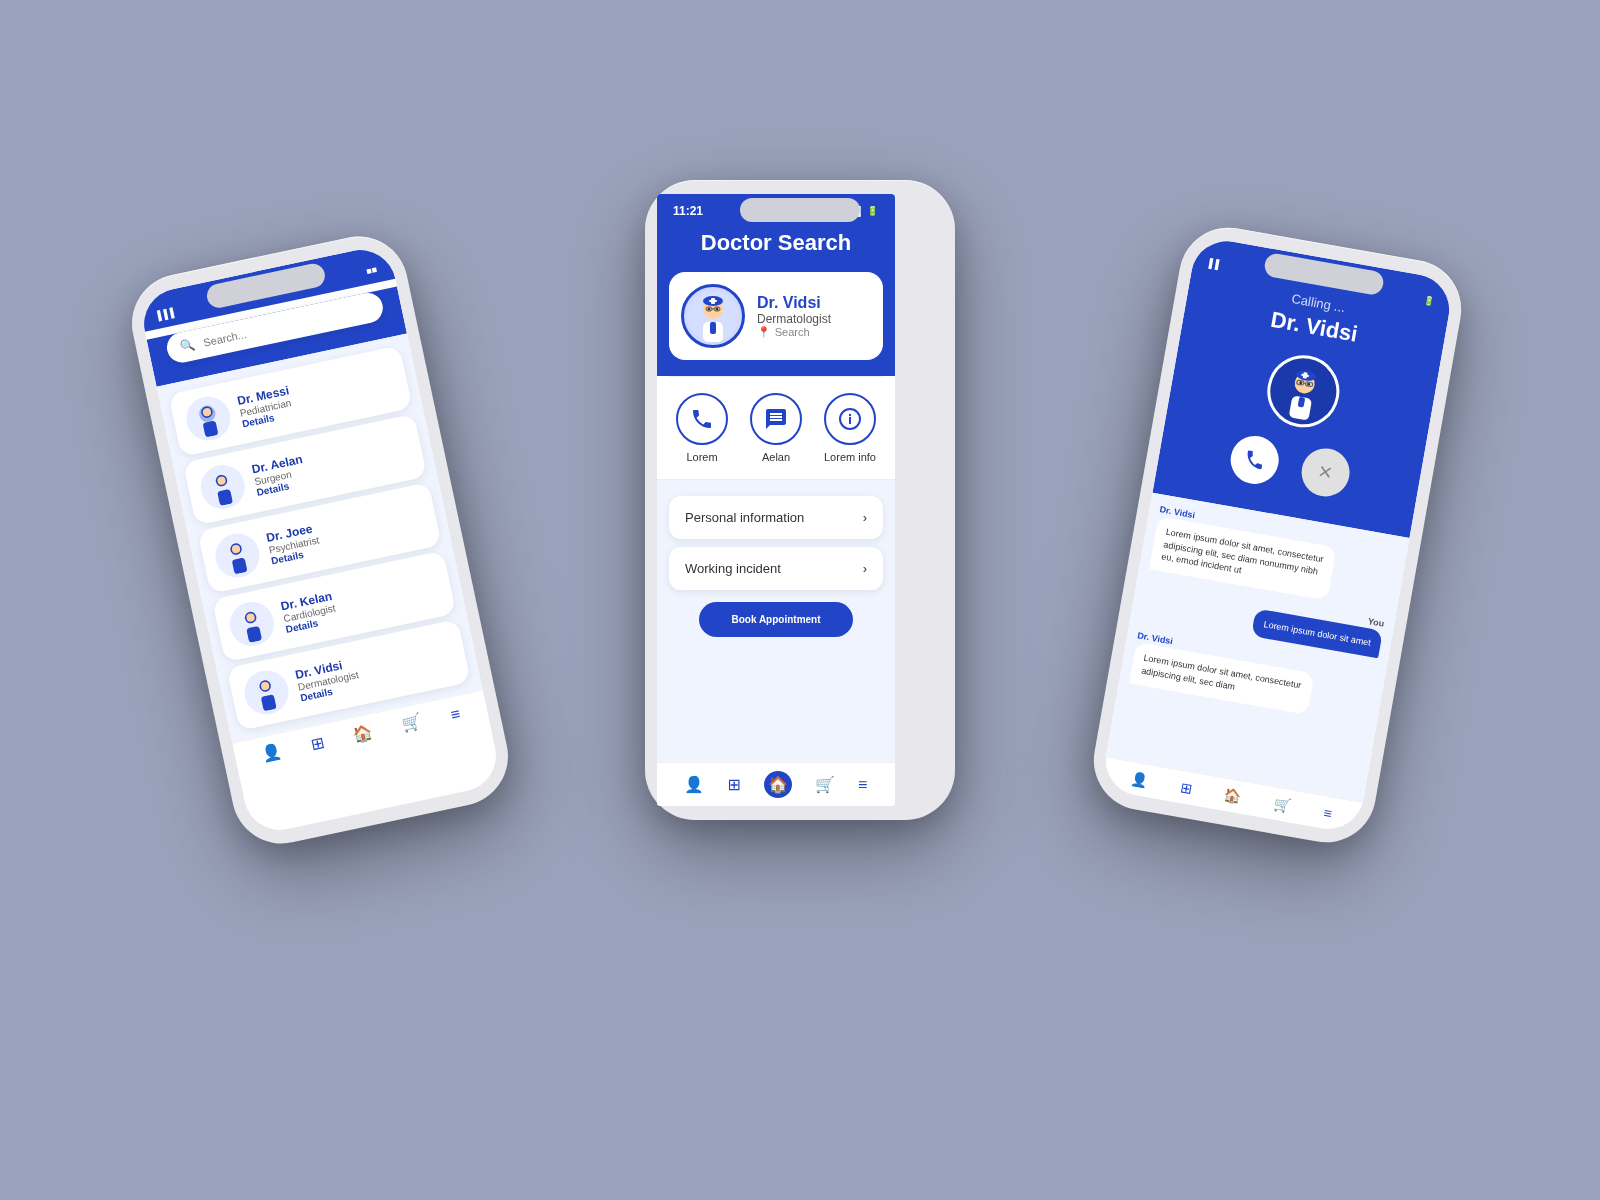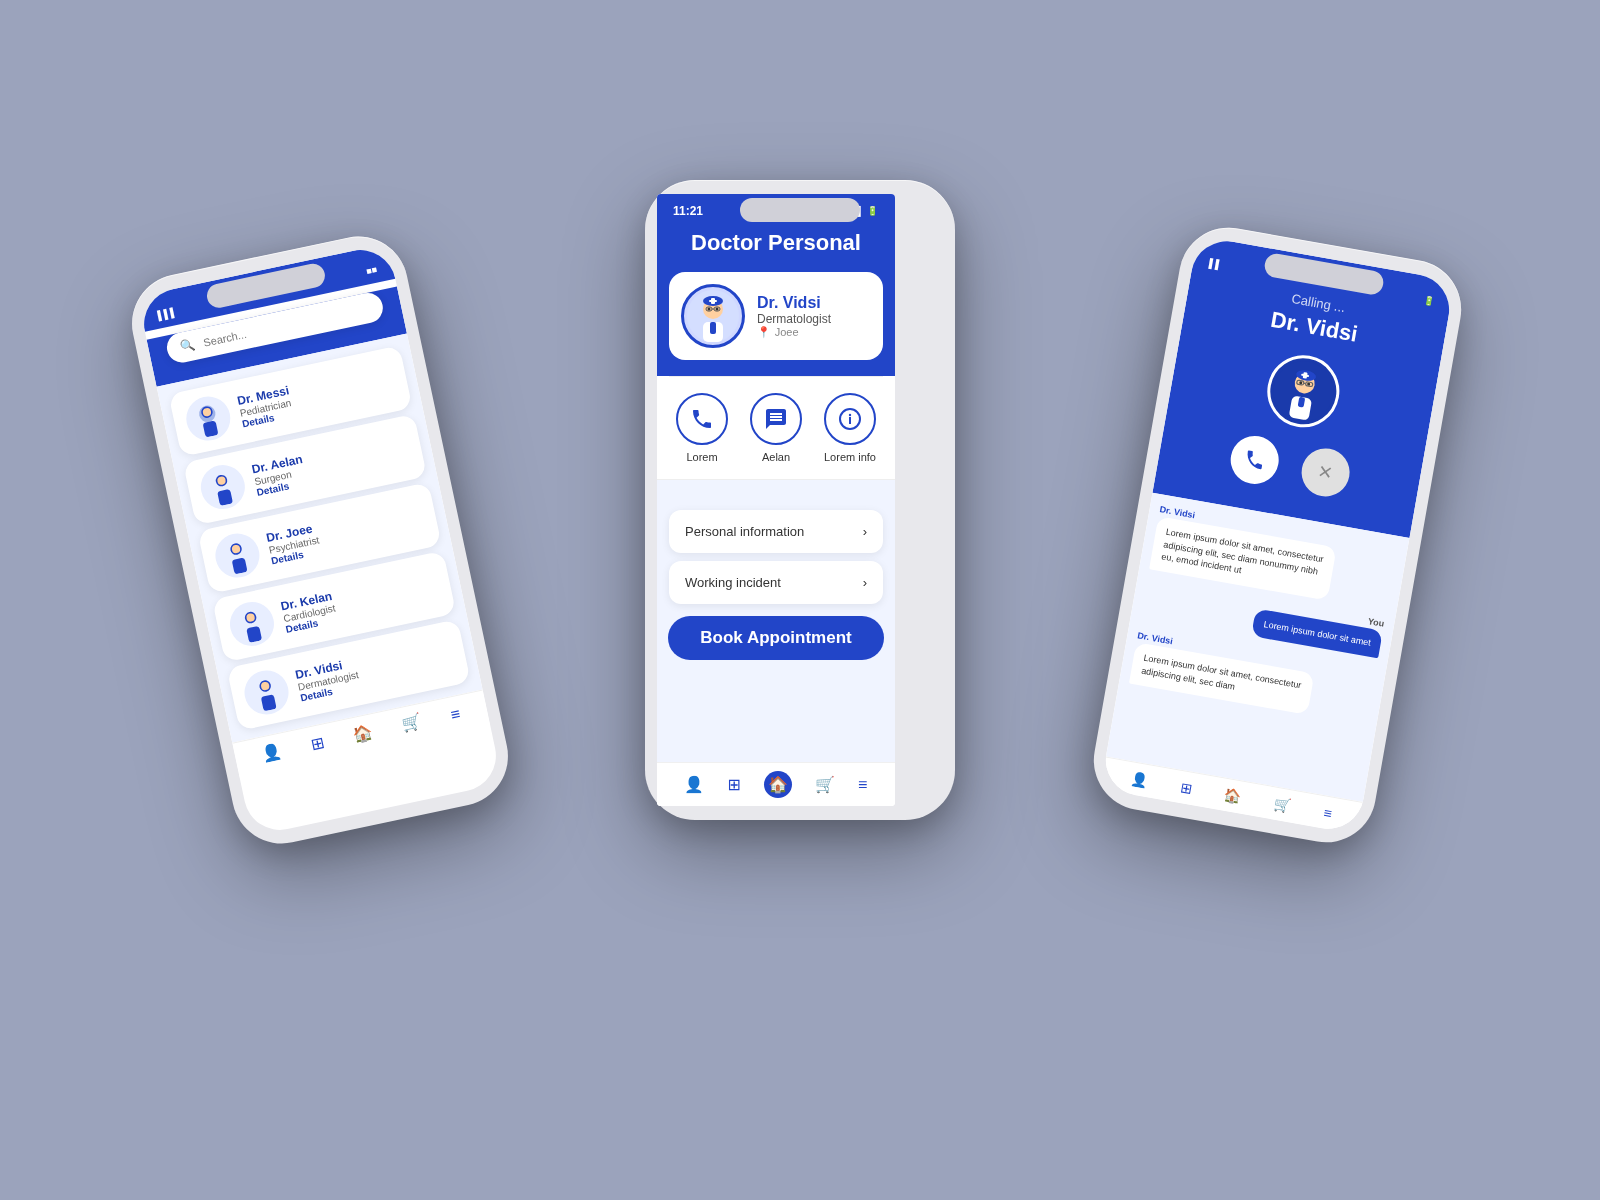--- a/index.html
+++ b/index.html
@@ -279,21 +279,21 @@
       font-size: 16px;
       font-weight: 700;
     }
 
     .book-btn {
       background: #2245c8;
       color: white;
       border: none;
       border-radius: 24px;
       padding: 12px 32px;
-      font-size: 17px;
+      font-size: 10px;
       font-weight: 700;
       cursor: pointer;
       display: block;
       margin: 12px auto;
     }
 
     .divider {
       height: 1px;
       background: #eee;
       margin: 0 12px;
@@ -530,21 +530,21 @@
     <div class="phone-screen" style="top:14px; left:12px; width:238px; height:612px; border-radius:4px; overflow:hidden; display:flex; flex-direction:column;">
 
       <div style="background:#2245c8;">
         <div class="status-bar" style="color:white; padding:10px 16px 4px;">
           <span style="font-size:12px; font-weight:700;">11:21</span>
           <div style="display:flex; gap:4px; align-items:center;">
             <span style="font-size:9px; color:white;">▌▌▌</span>
             <span style="font-size:9px; color:white;">🔋</span>
           </div>
         </div>
-        <h1 style="color:white; font-size:22px; font-weight:800; text-align:center; padding:8px 16px 16px;">Doctor Personal</h1>
+        <h1 style="color:white; font-size:22px; font-weight:800; text-align:center; padding:8px 16px 16px;">Doctor Search</h1>
       </div>
 
       <div style="background:#2245c8; padding:0 12px 16px;">
         <div class="doctor-card" style="border-radius:16px;">
           <div class="doctor-card-avatar">
             <svg width="54" height="54" viewBox="0 0 54 54" fill="none" xmlns="http://www.w3.org/2000/svg">
 
               <circle cx="27" cy="27" r="26" fill="#d4deff"></circle>
 
               <circle cx="27" cy="20" r="10" fill="#ffd0a0"></circle>
@@ -563,21 +563,21 @@
 
               <rect x="17" y="33" width="20" height="20" rx="5" fill="white"></rect>
               <rect x="24" y="33" width="6" height="12" rx="2" fill="#2245c8"></rect>
             </svg>
           </div>
           <div class="doctor-card-info">
             <div class="name">Dr. Vidsi</div>
             <div class="specialty">Dermatologist</div>
             <div class="location">
               <span>📍</span>
-              <span>Joee</span>
+              <span>Search</span>
             </div>
           </div>
         </div>
       </div>
 
       <div style="background:white; flex:1; display:flex; flex-direction:column;">
 
         <div class="divider"></div>
 
         <div class="action-buttons">
@@ -604,21 +604,21 @@
                 <rect x="11" y="10" width="2" height="7" fill="#2245c8"></rect>
                 <circle cx="12" cy="8" r="1.2" fill="#2245c8"></circle>
               </svg>
             </div>
             <span class="action-btn-label">Lorem info</span>
           </div>
         </div>
 
         <div class="divider" style="margin:0;"></div>
 
-        <div style="background:#f0f4ff; flex:1; padding:26px 0;">
+        <div style="background:#f0f4ff; flex:1; padding:12px 0;">
           <div class="info-row">
             <span>Personal information</span>
             <span class="chevron">›</span>
           </div>
           <div class="info-row" style="margin-top:8px;">
             <span>Working incident</span>
             <span class="chevron">›</span>
           </div>
           <button class="book-btn">Book Appointment</button>
         </div>

